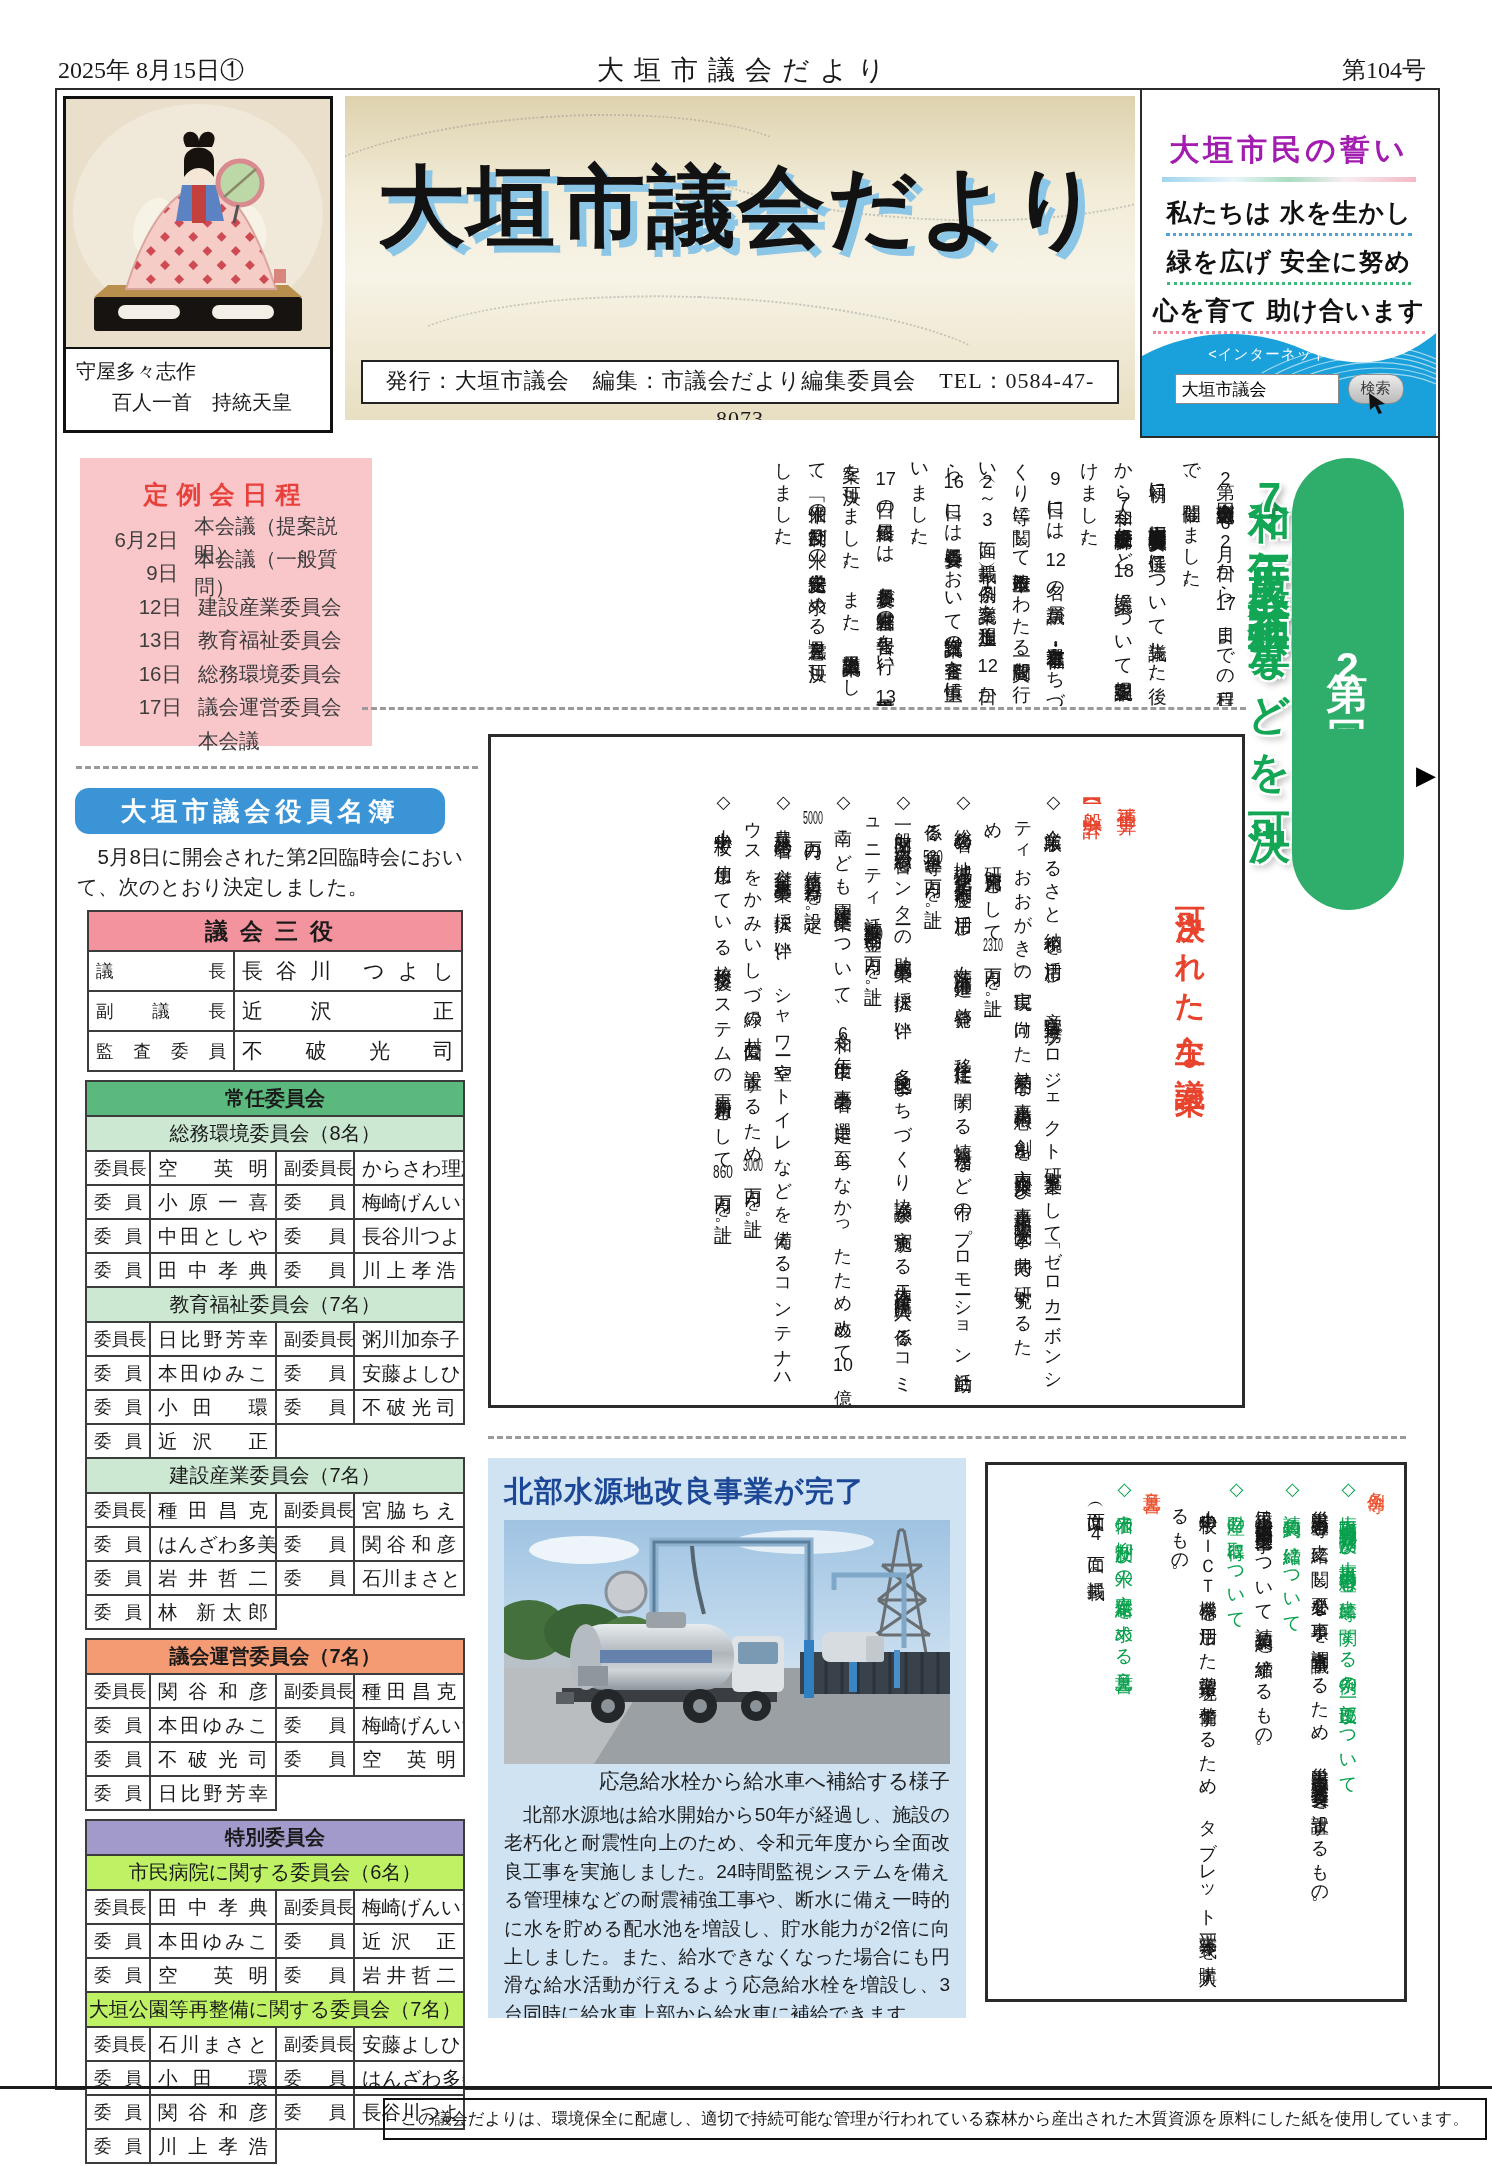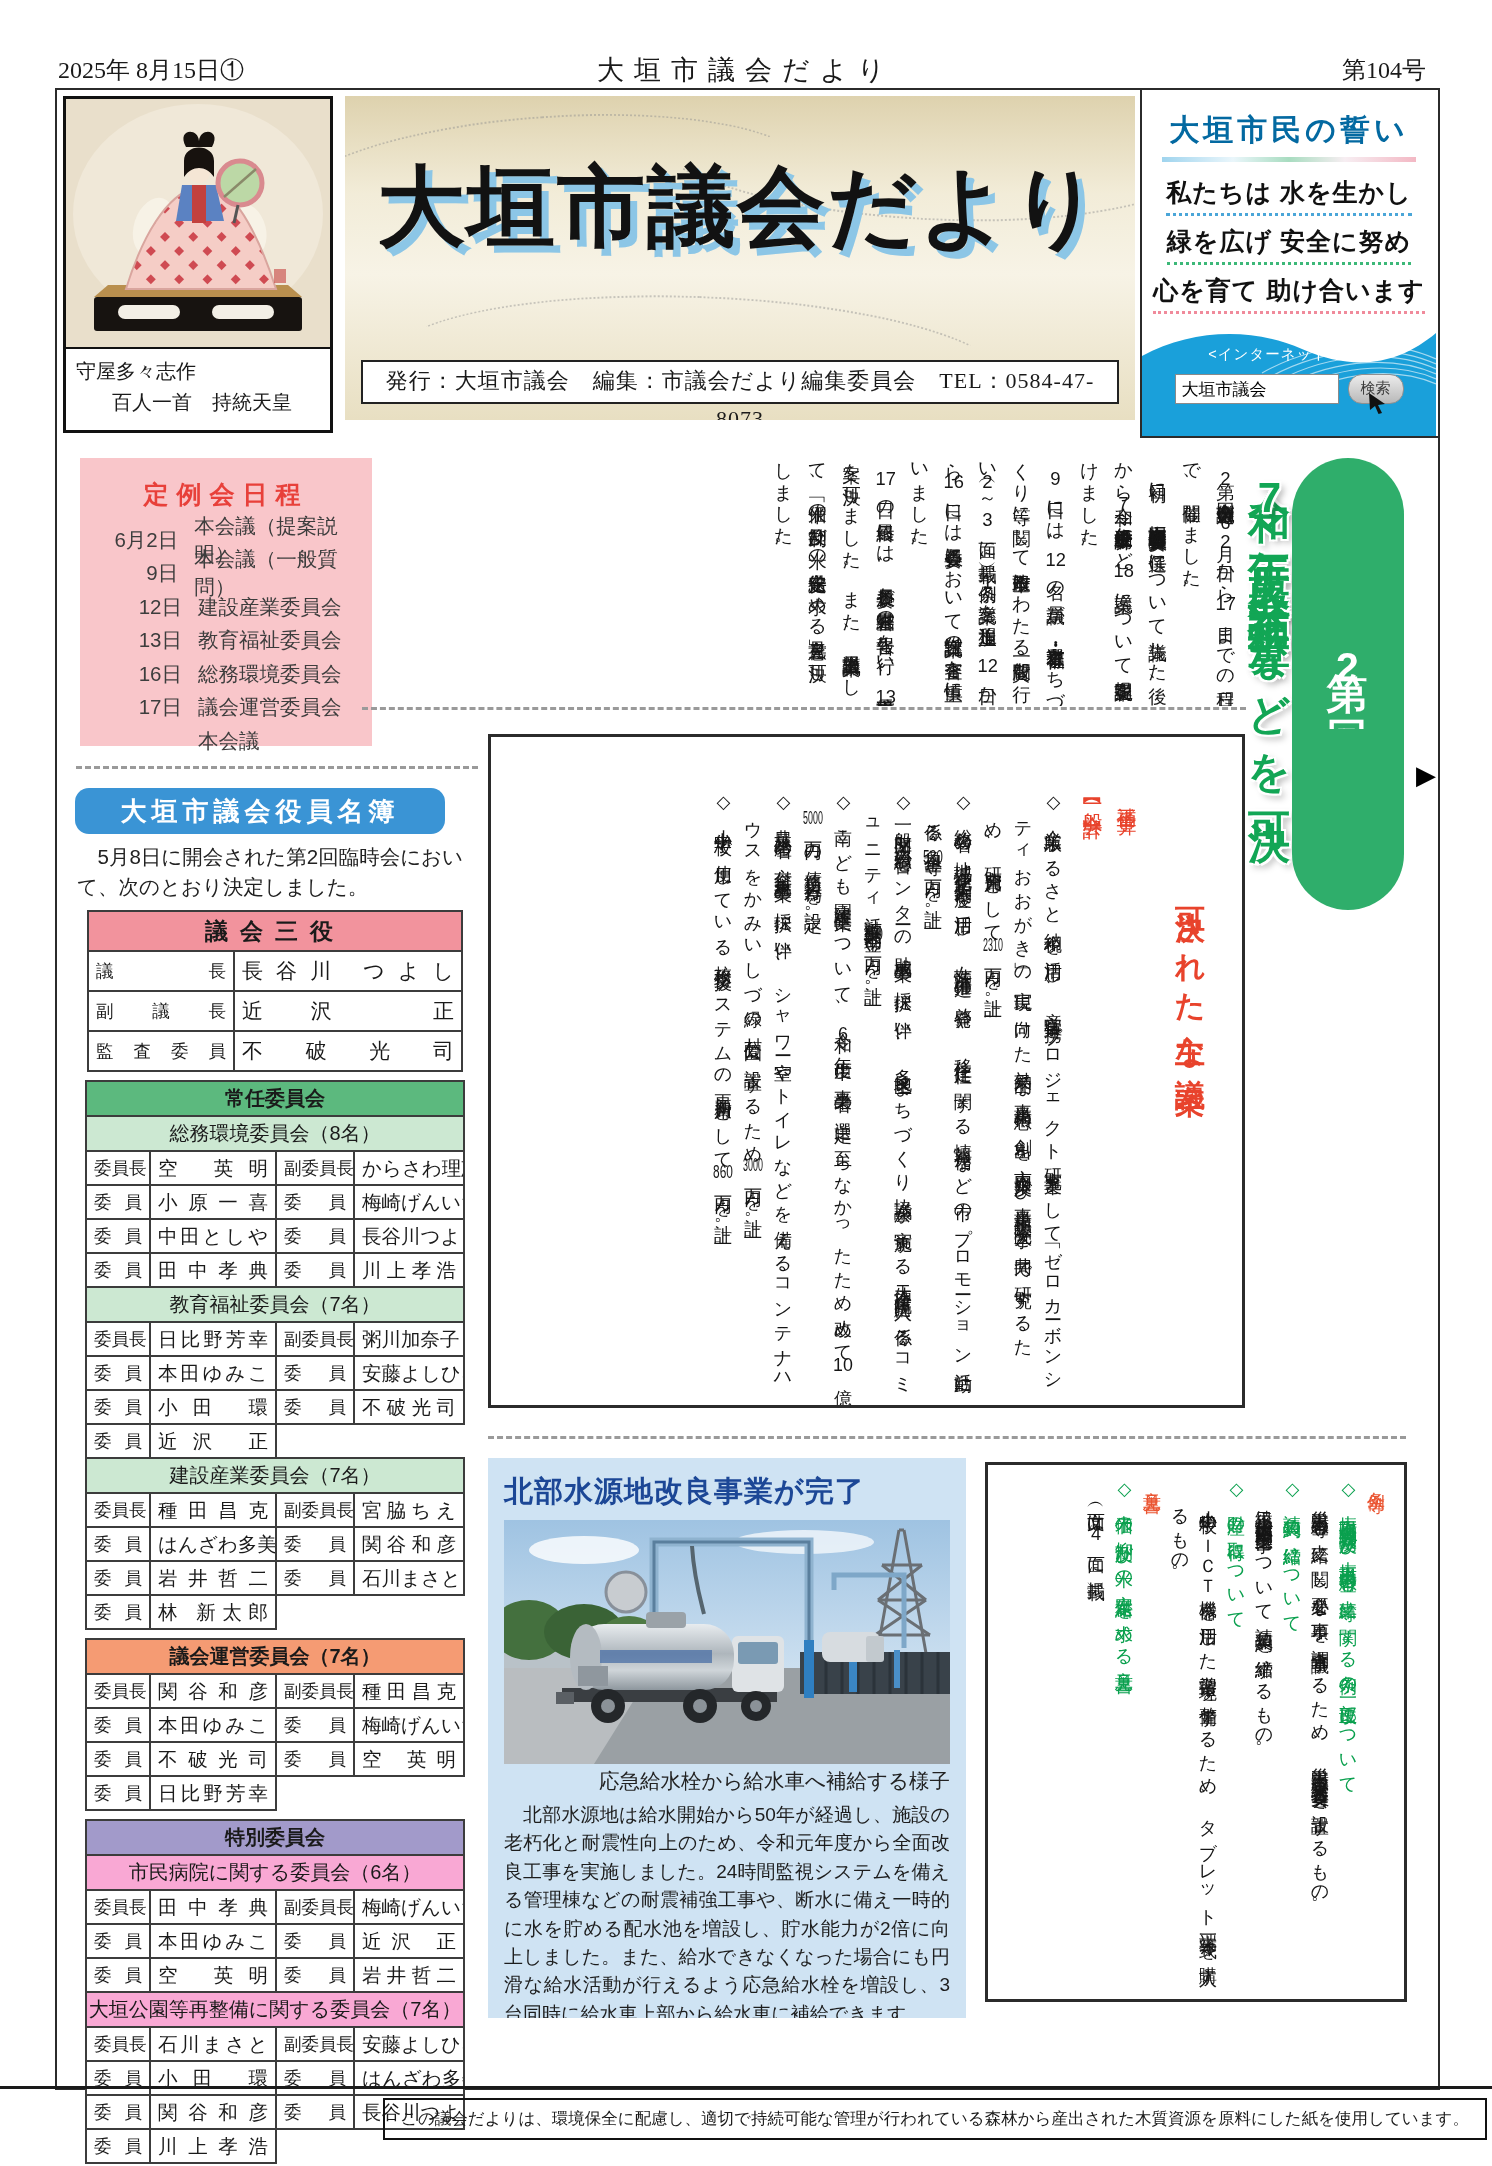--- a/index.html
+++ b/index.html
@@ -25,21 +25,21 @@
   .arc.a2{left:300px;top:-30px;width:560px;height:150px;border-bottom-color:#8f8f8f;transform:rotate(3deg);}
   .arc.a3{left:40px;top:200px;width:620px;height:150px;border-top-color:#8f8f8f;transform:rotate(2deg);}
   .callig{position:relative;text-align:center;margin-top:52px;font-size:88px;font-weight:bold;color:#121212;
     font-family:"Liberation Serif","DejaVu Serif",serif;text-shadow:7px 7px 0 #8cc6e6;letter-spacing:2px;white-space:nowrap;}
   .pubbar{position:absolute;left:16px;right:16px;bottom:16px;height:40px;border:2px solid #222;background:#fff;
     text-align:center;font-size:22px;line-height:38px;letter-spacing:1px;}
   
   #vline-pledge{left:1140px;top:88px;height:350px;border-left:2px solid #2b2b2b;}
   #hline-pledge{left:1140px;top:436px;width:298px;border-top:2px solid #2b2b2b;}
   #pledge{left:1142px;top:90px;width:294px;height:346px;background:#fff;overflow:hidden;}
-  .pledge-title{text-align:center;margin-top:20px;font-size:30px;font-weight:bold;letter-spacing:4px;color:#0369a1;}
+  .pledge-title{text-align:center;margin-top:40px;font-size:30px;font-weight:bold;letter-spacing:4px;color:#a21caf;}
   .pledge-grad{margin:6px 20px 0;height:5px;
     background:linear-gradient(90deg,#9fd4ee,#eaf6fb 28%,#a8dcc0 50%,#f7eef2 72%,#f3b8c4);}
   .pledge-lines{margin-top:14px;text-align:center;}
   .pledge-lines div{margin-top:9px;}
   .pl-line{display:inline-block;font-size:25px;font-weight:bold;color:#111;padding-bottom:4px;letter-spacing:1px;}
   .pledge-lines div:nth-child(1) .pl-line{border-bottom:3px dotted #4aa6d8;}
   .pledge-lines div:nth-child(2) .pl-line{border-bottom:3px dotted #3cb878;}
   .pledge-lines div:nth-child(3) .pl-line{border-bottom:3px dotted #f08a9b;}
   .pledge-wave{position:absolute;left:0;right:0;bottom:0;height:135px;}
   .pledge-url{position:absolute;left:0;right:0;bottom:72px;text-align:center;color:#fff;font-size:14.5px;letter-spacing:1px;}
@@ -94,21 +94,21 @@
   .rt th{height:31px;font-weight:bold;font-size:20px;}
   .rt2 th.pink{background:#f2939d;height:36px;font-size:23px;letter-spacing:12px;}
   .rt2 td{height:36px;font-size:21px;}
   .rt4 td{height:30px;}
   .rt td{padding:1px 7px;text-align-last:justify;}
   .rt td.role{font-size:17.5px;text-align:right;}
   .rt th.green{background:#5cb97e;}
   .rt th.orange{background:#f59b73;}
   .rt th.purple{background:#a29aca;}
   .rt th.lgreen{background:#cce8d2;font-weight:normal;}
-  .rt th.lpurple{background:#f9a8d4;font-weight:normal;}
+  .rt th.lpurple{background:#bef264;font-weight:normal;}
   .rt td.blank{border:none;background:transparent;}
   
   #photo-box{left:488px;top:1458px;width:478px;height:560px;background:#cfe3f3;box-sizing:border-box;
     padding:14px 16px;overflow:hidden;}
   .photo-title{font-size:29px;font-weight:bold;color:#1c4796;letter-spacing:1px;}
   .photo-svg{display:block;margin-top:8px;}
   .photo-caption{text-align:right;font-size:20.5px;margin-top:3px;color:#222;}
   .photo-body{margin-top:6px;font-size:19px;line-height:28.4px;text-align:justify;text-indent:1em;color:#1d1d1d;}
   
   #ordinance-box{left:985px;top:1462px;width:422px;height:540px;border:3px solid #2b2b2b;box-sizing:border-box;

